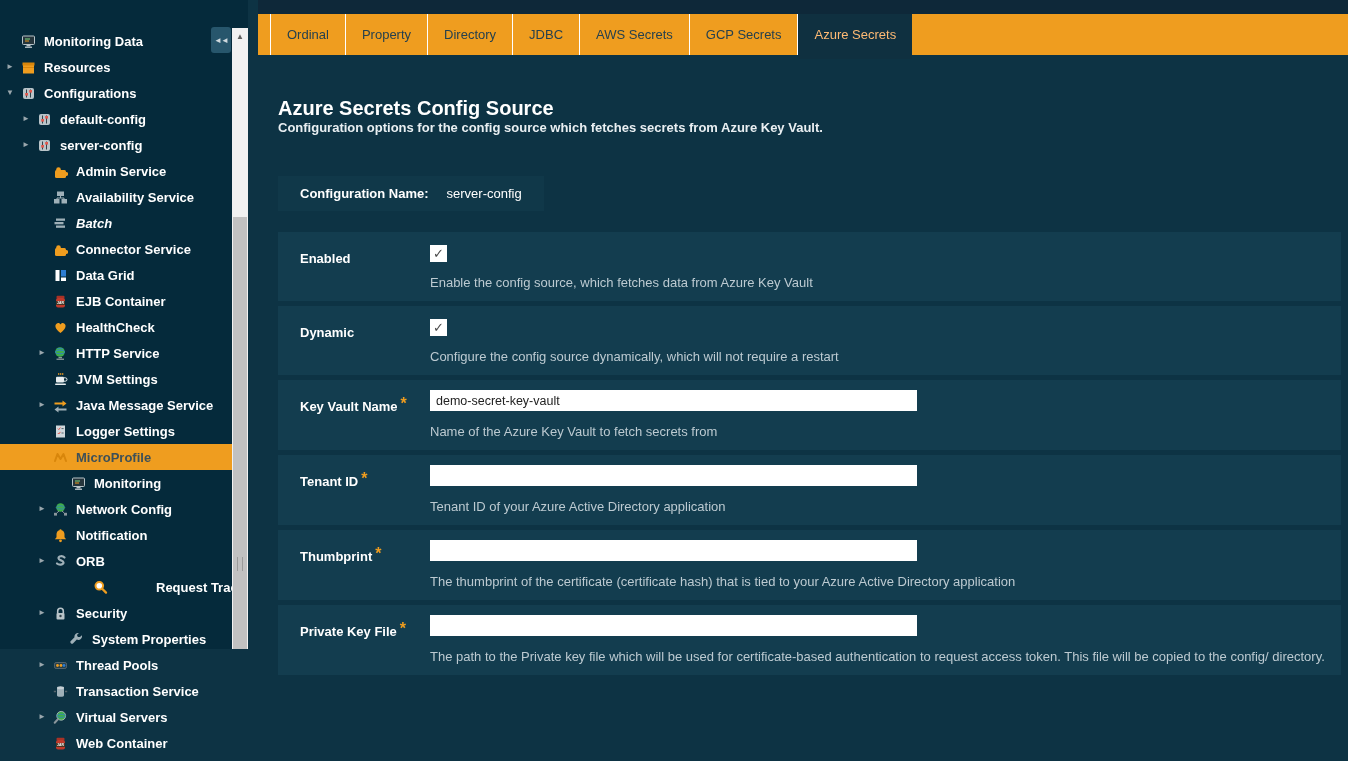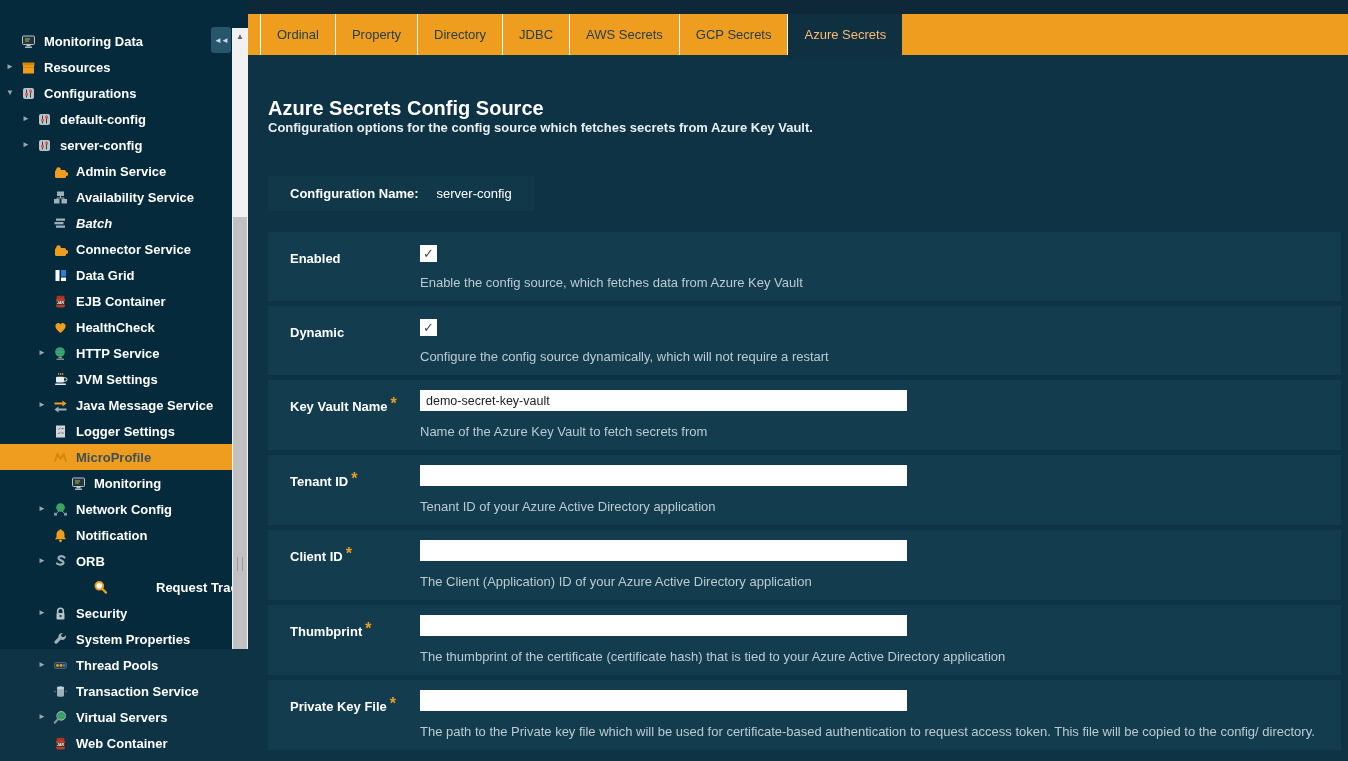--- a/index.html
+++ b/index.html
@@ -27,21 +27,21 @@
   .tree-label{margin-left:8px;font-size:13px;font-weight:700;color:#FFFFFF;}
   .tree-row.selected .tree-label{color:#3D5058;}
 
   
   .sb-track{position:absolute;left:232px;top:28px;width:16px;bottom:0;background:#F1F1F1;}
   .sb-up{position:absolute;left:0;top:0;width:16px;height:16px;color:#606060;font-size:8px;display:flex;align-items:center;justify-content:center;cursor:pointer;}
   .sb-thumb{position:absolute;left:1px;right:1px;top:189px;bottom:0;background:#C1C1C1;cursor:pointer;}
   .sb-grip{position:absolute;left:4px;top:340px;width:6px;height:14px;border-left:1px solid #9A9A9A;border-right:1px solid #9A9A9A;}
 
   
-  .main{position:absolute;left:248px;top:0;right:0;height:761px;background:var(--content-bg);}
+  .main{position:absolute;left:248px;top:0;right:0;height:761px;background:var(--content-bg);padding-left:10px;}
   .topstrip{height:14px;background:var(--topstrip-bg);}
   .tabbar{height:41px;background:var(--accent);display:flex;align-items:flex-start;padding-left:12px;overflow:visible;position:relative;z-index:2;}
   .tab{height:41px;line-height:41px;padding:0 16px;font-size:13px;font-weight:400;color:#25404E;border-left:1px solid #FFFFFF;cursor:pointer;}
   .tab.before-active{border-right:1px solid #FFFFFF;}
   .tab.active{background:var(--active-tab-bg);color:#fdba74;border-left:none;height:45px;}
 
   .content{padding:0 7px 0 20px;}
   .page-title{margin-top:42px;font-size:20px;font-weight:700;color:#FFFFFF;}
   .page-subtitle{font-size:13px;font-weight:600;color:#E9EFF2;}
 
@@ -320,21 +320,21 @@
         <span class="tree-arrow">►</span>
         <span class="tree-icon">
           <svg width="15" height="15" viewBox="0 0 15 15" xmlns="http://www.w3.org/2000/svg">
             <path d="M4.7 7 V5 a2.8 2.8 0 0 1 5.6 0 v2" fill="none" stroke="#B9C4C9" stroke-width="1.6"></path>
             <rect x="3.5" y="7" width="8" height="6.5" rx="1" fill="#B9C4C9"></rect>
             <circle cx="7.5" cy="10" r="1.2" fill="#33444C"></circle>
           </svg>
         </span>
         <span class="tree-label">Security</span>
       </div>
-      <div class="tree-row" style="padding-left: 38px;">
+      <div class="tree-row" style="padding-left: 22px; margin-left: 32px;">
         <span class="tree-arrow"></span>
         <span class="tree-icon">
           <svg width="15" height="15" viewBox="0 0 15 15" xmlns="http://www.w3.org/2000/svg">
             <path d="M12.8 3.2 a3.6 3.6 0 0 1 -5 4.4 L4.2 11.3 a1.7 1.7 0 0 1 -2.4 -2.4 L5.5 5.2 A3.6 3.6 0 0 1 9.9 1 L7.9 3.1 8.9 5.1 11 4.9 Z" fill="#9FB0B8"></path>
           </svg>
         </span>
         <span class="tree-label">System Properties</span>
       </div>
       <div class="tree-row" style="padding-left: 38px;">
         <span class="tree-arrow">►</span>
@@ -438,27 +438,20 @@
           </div>
         </div>
         <div class="form-row">
           <div class="fr-labelcol"><span class="fr-label">Tenant ID</span><span class="fr-asterisk">*</span></div>
           <div class="fr-fieldcol">
             <input type="text" class="fr-input" value="" style="">
             <div class="fr-help">Tenant ID of your Azure Active Directory application</div>
           </div>
         </div>
         <div class="form-row">
-          <div class="fr-labelcol"><span class="fr-label">Client ID</span><span class="fr-asterisk">*</span></div>
-          <div class="fr-fieldcol">
-            <input type="text" class="fr-input" value="" style="">
-            <div class="fr-help">The Client (Application) ID of your Azure Active Directory application</div>
-          </div>
-        </div>
-        <div class="form-row">
           <div class="fr-labelcol"><span class="fr-label">Thumbprint</span><span class="fr-asterisk">*</span></div>
           <div class="fr-fieldcol">
             <input type="text" class="fr-input" value="" style="">
             <div class="fr-help">The thumbprint of the certificate (certificate hash) that is tied to your Azure Active Directory application</div>
           </div>
         </div>
         <div class="form-row">
           <div class="fr-labelcol"><span class="fr-label">Private Key File</span><span class="fr-asterisk">*</span></div>
           <div class="fr-fieldcol">
             <input type="text" class="fr-input" value="" style="">

